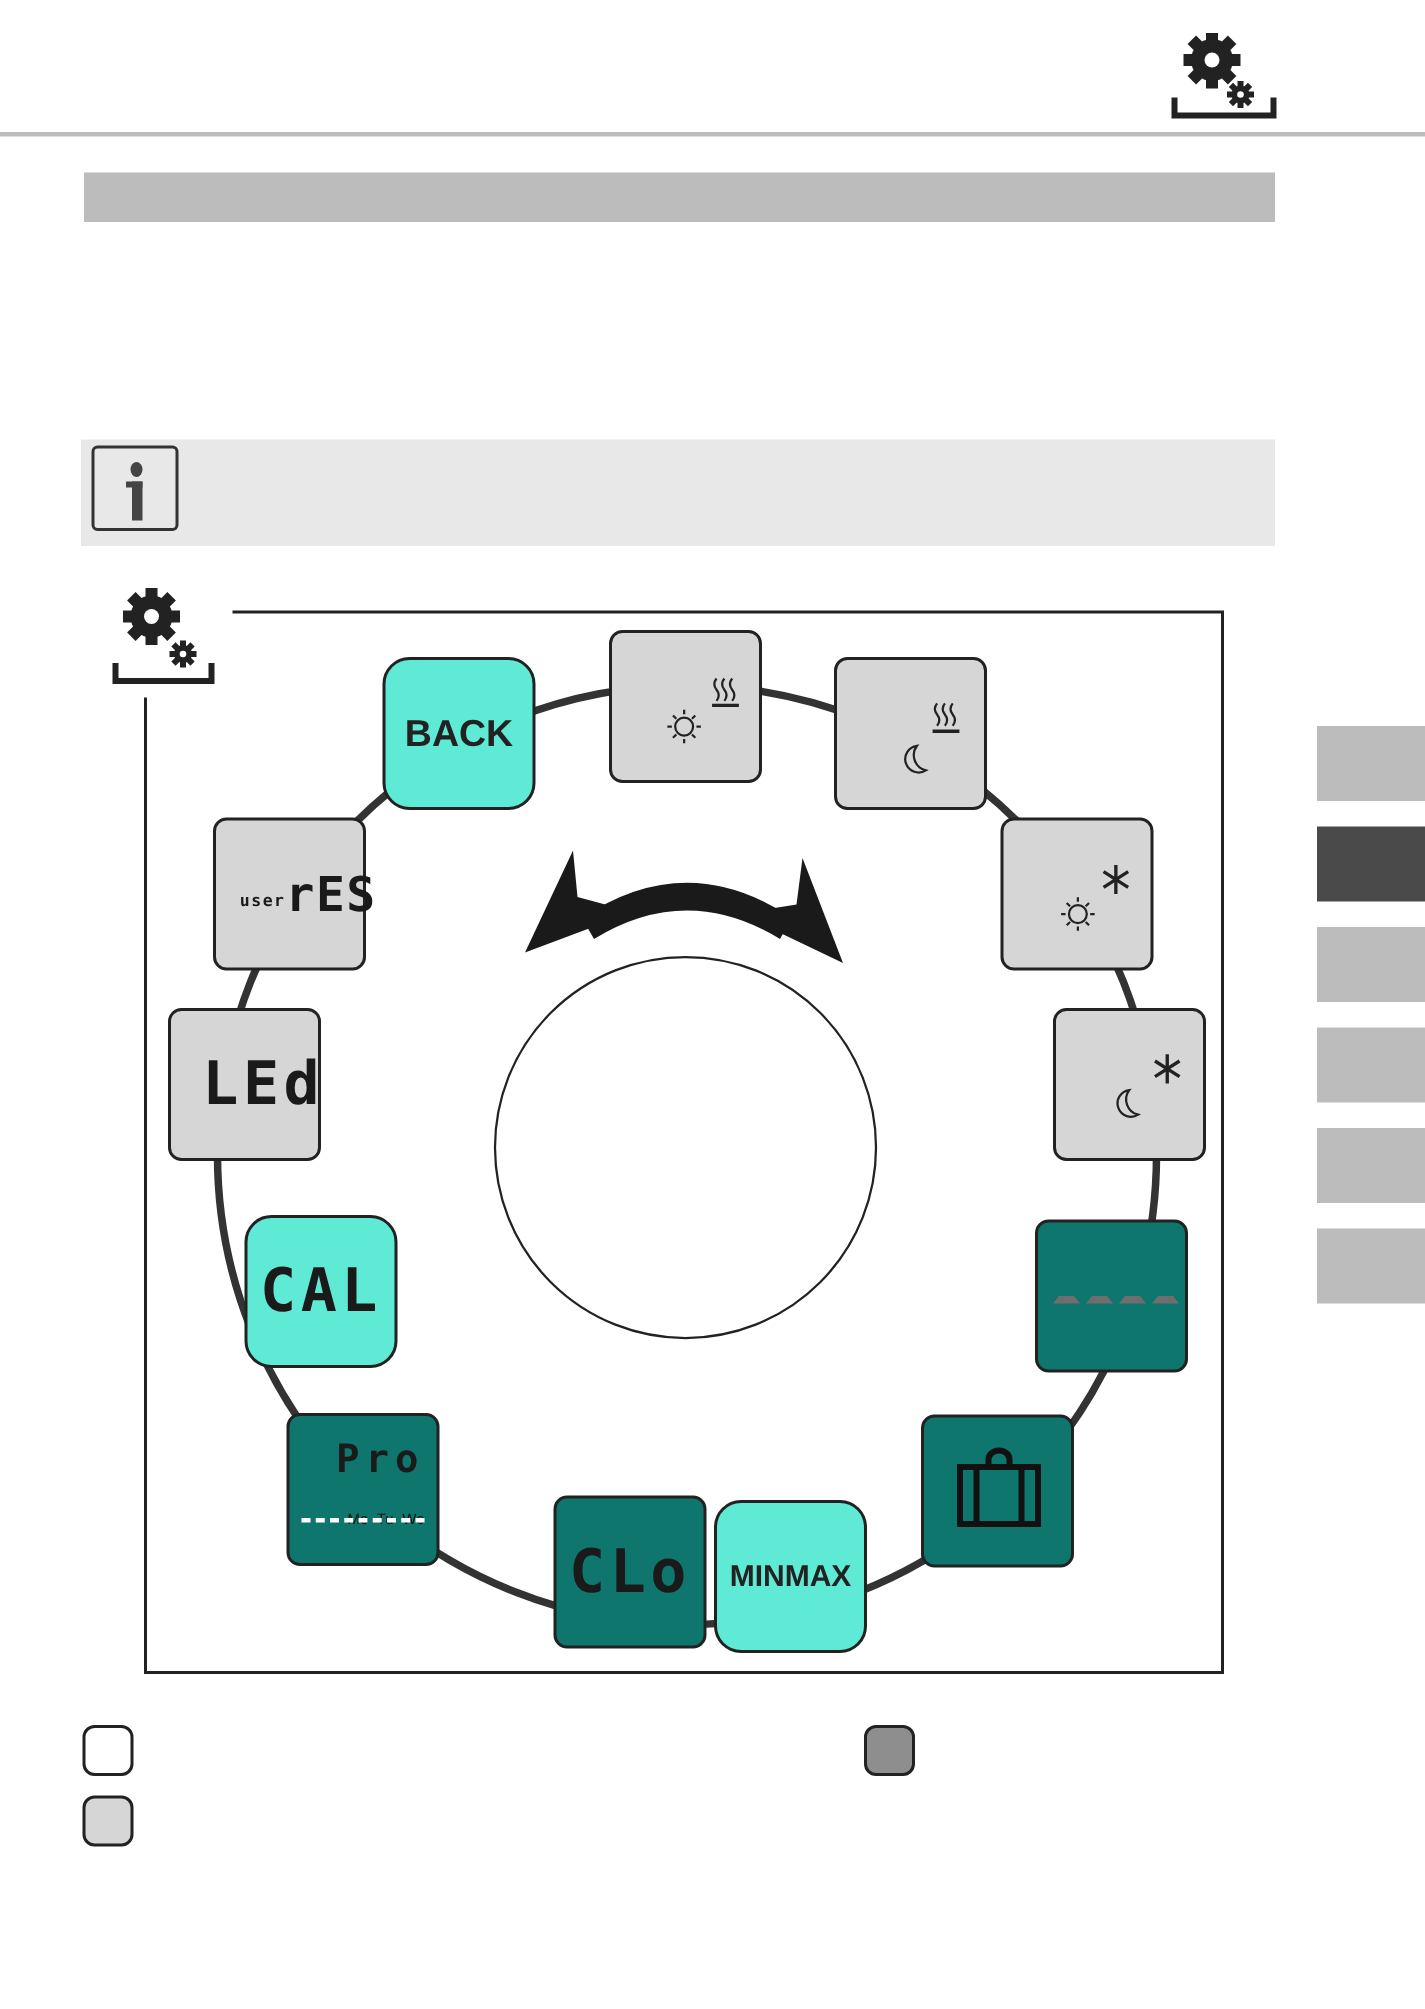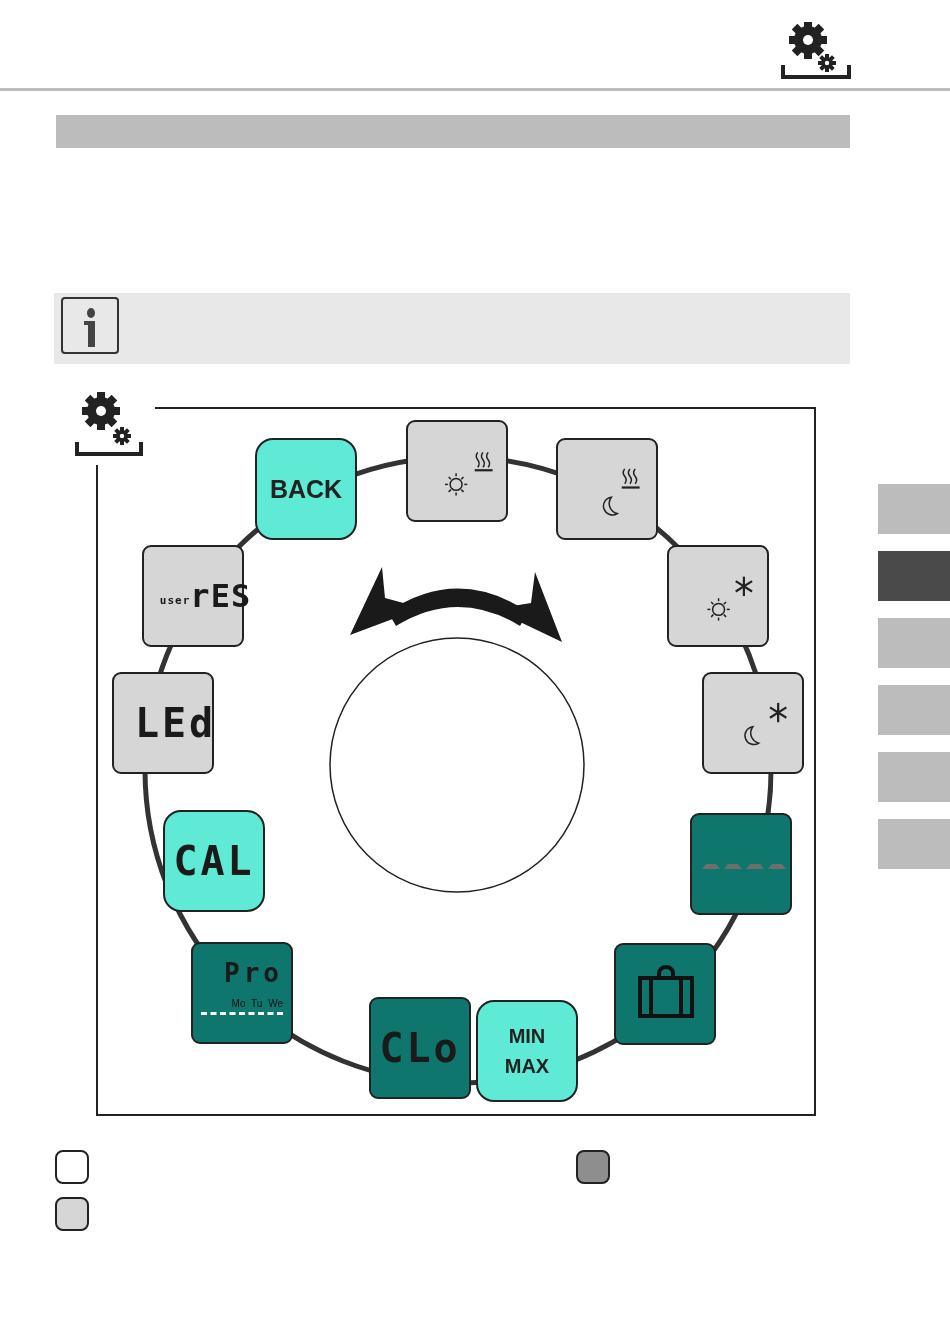--- a/index.html
+++ b/index.html
@@ -177,32 +177,32 @@
   <svg width="98" height="98" viewBox="0 0 98 98">
     <g stroke="#111" stroke-width="4" fill="none">
       <rect x="24" y="33" width="52" height="38"></rect>
       <line x1="35" y1="33" x2="35" y2="71"></line>
       <line x1="65" y1="33" x2="65" y2="71"></line>
       <path d="M43 33 v-5 a7 6 0 0 1 14 0 v5"></path>
     </g>
   </svg>
 </div>
 
-<div class="tile t-white" style="left:476px;top:1000px;flex-direction:column;">
+<div class="tile t-white" style="left:476px;top:1000px;flex-direction:row;">
   <span class="tile-label" style="font-size:20px;line-height:30px;">MIN</span>
   <span class="tile-label" style="font-size:20px;line-height:30px;">MAX</span>
 </div>
 
 <div class="tile t-dark" style="left:321px;top:997px;margin-left:48px;">
   <span class="lcd" style="font-size:40px;">CLo</span>
 </div>
 
 <div class="tile t-dark" style="left:191px;top:942px;display:block;">
   <span class="lcd abs" style="right:8px;top:14px;font-size:26px;letter-spacing:4px;">Pro</span>
-  <span class="abs" style="right:8px;top:54px;font-size:10px;color:#111;font-family:'Liberation Sans',sans-serif;word-spacing:3px;padding-left:32px;">Mo Tu We</span>
+  <span class="abs" style="right:8px;top:64px;font-size:10px;color:#111;font-family:'Liberation Sans',sans-serif;word-spacing:3px;padding-left:32px;">Mo Tu We</span>
   <div class="abs" style="left:8px;right:8px;top:68px;height:0;border-top:3px dashed #fff;"></div>
 </div>
 
 <div class="tile t-white" style="left:124px;top:810px;margin-left:39px;">
   <span class="lcd" style="font-size:40px;">CAL</span>
 </div>
 
 <div class="tile t-light" style="left:112px;top:672px;">
   <span class="lcd" style="font-size:40px;">LEd</span>
 </div>

